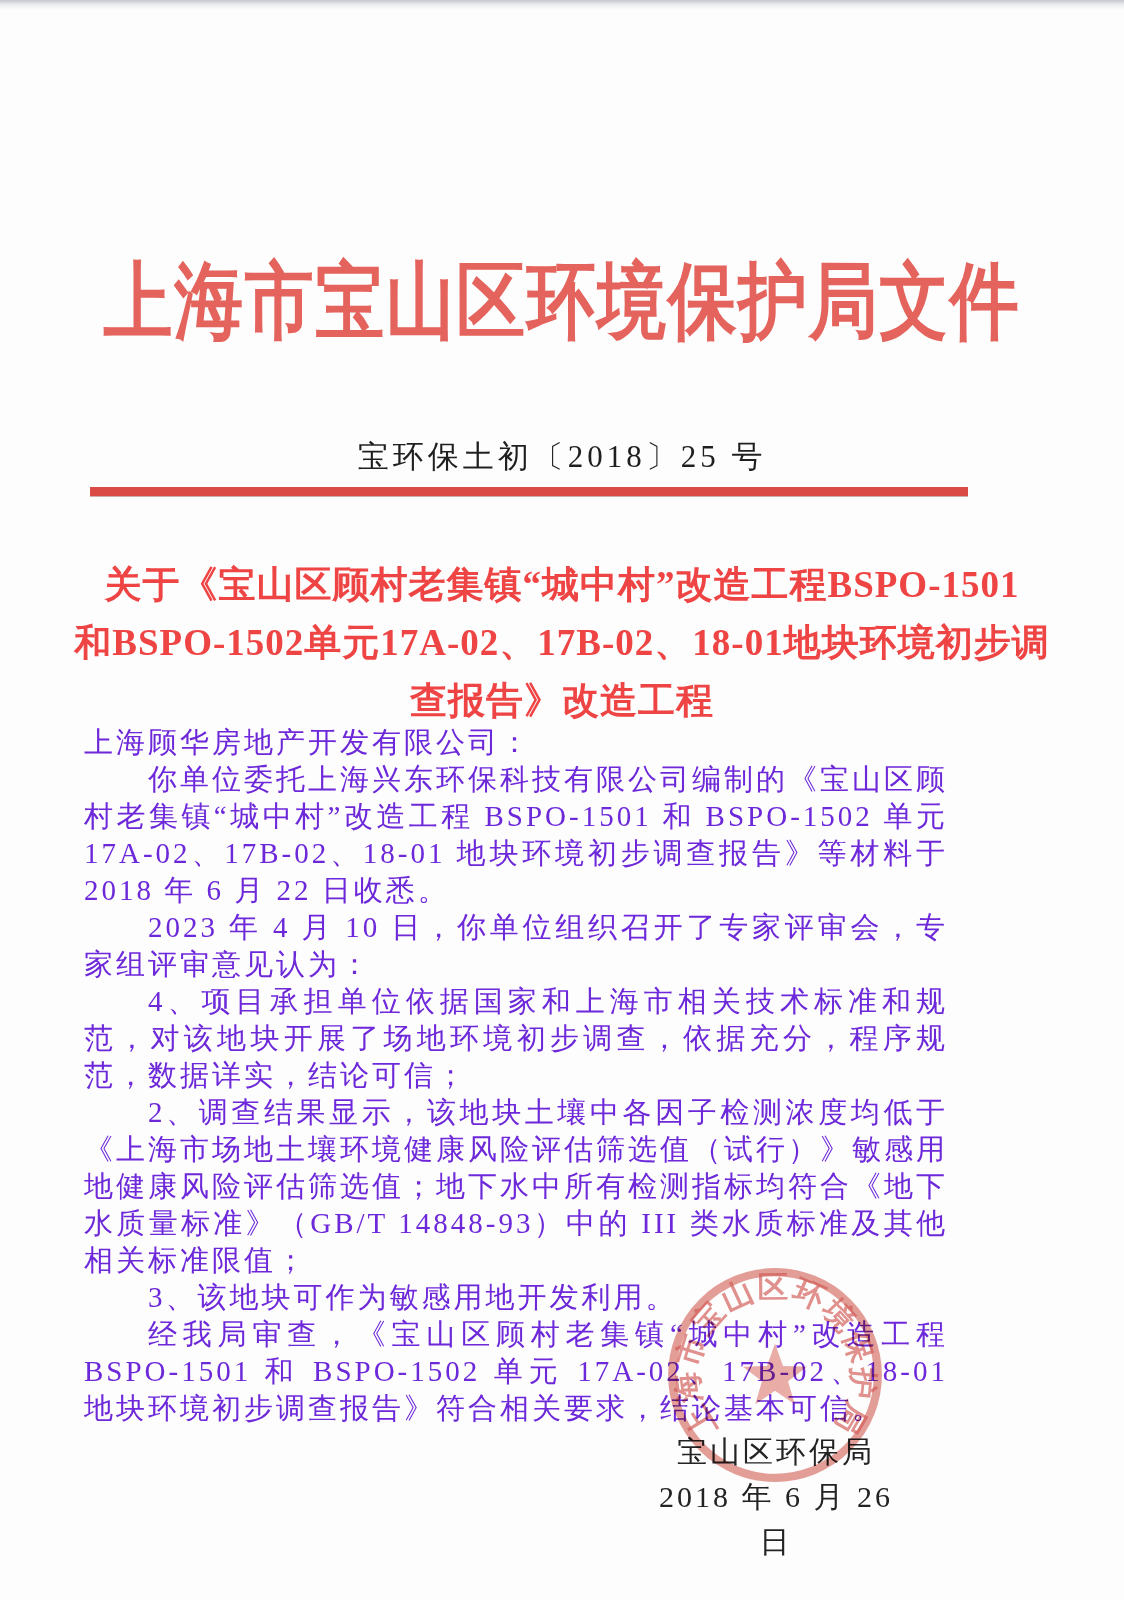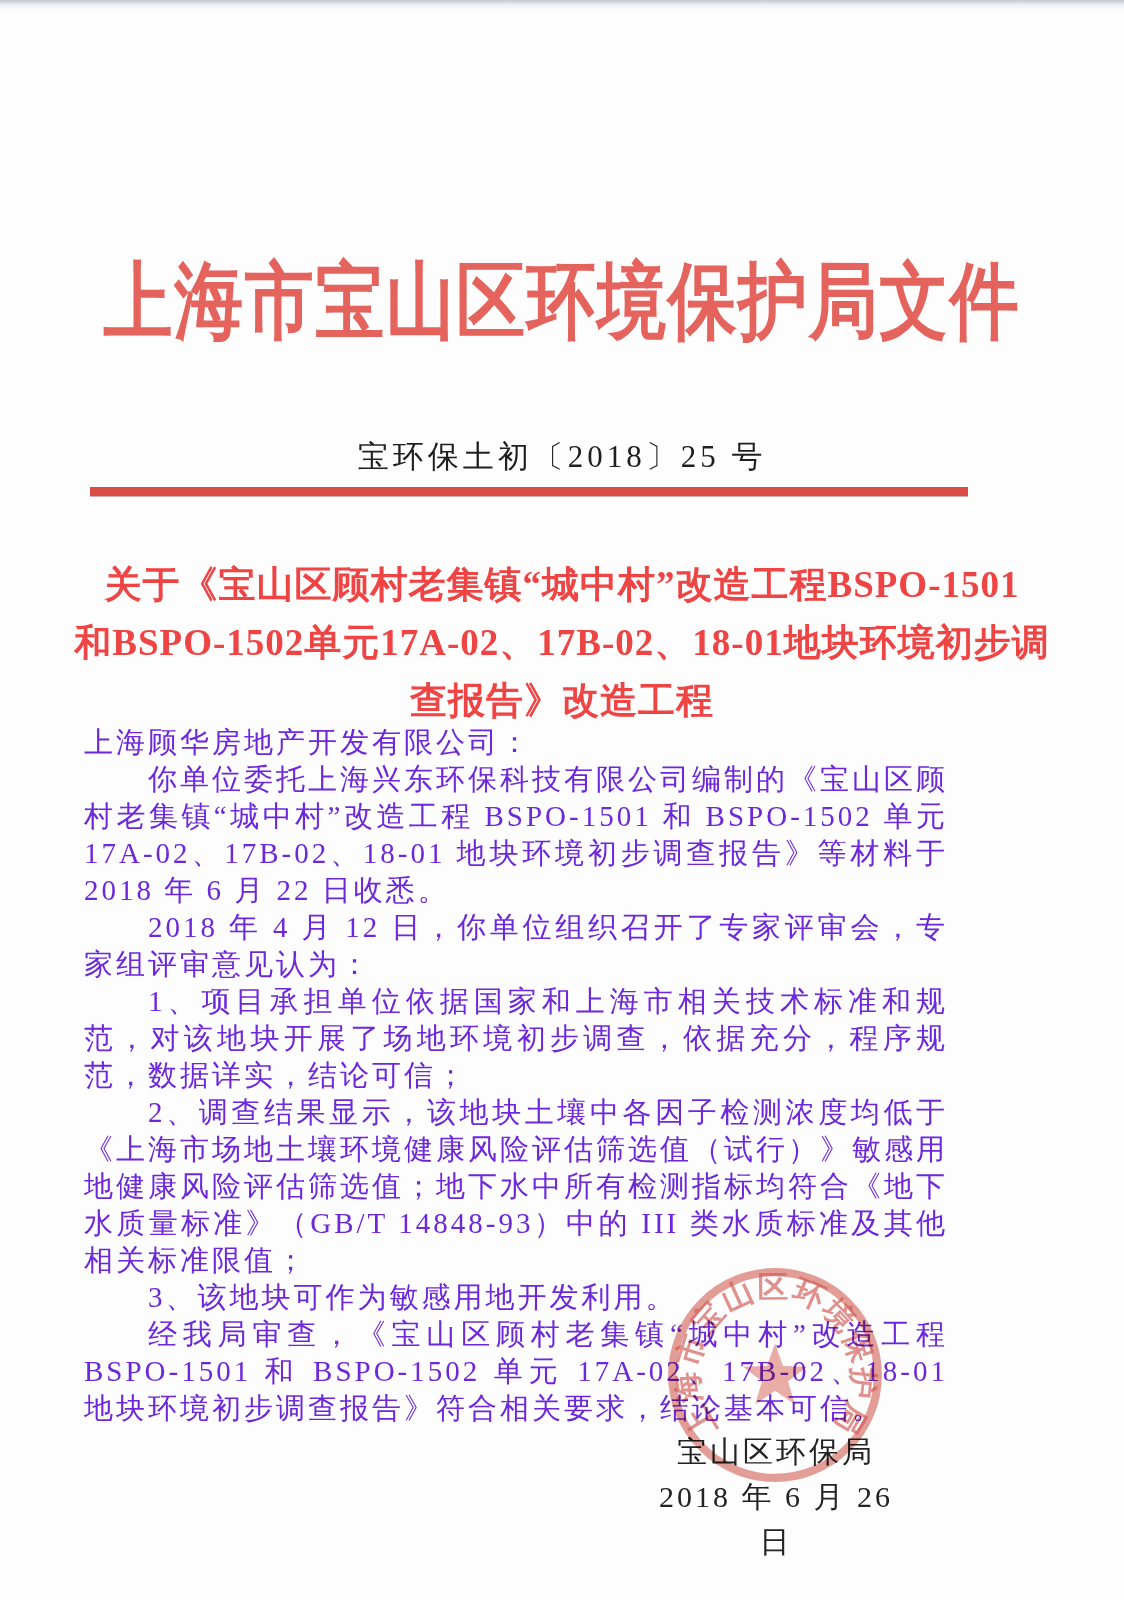--- a/index.html
+++ b/index.html
@@ -132,22 +132,22 @@
 
   <div class="doc-title">
     <div>关于《宝山区顾村老集镇“城中村”改造工程BSPO-1501</div>
     <div>和BSPO-1502单元17A-02、17B-02、18-01地块环境初步调</div>
     <div>查报告》改造工程</div>
   </div>
 
   <div class="body-text">
     <p>上海顾华房地产开发有限公司：</p>
     <p class="indent">你单位委托上海兴东环保科技有限公司编制的《宝山区顾村老集镇“城中村”改造工程 BSPO-1501 和 BSPO-1502 单元 17A-02、17B-02、18-01 地块环境初步调查报告》等材料于 2018 年 6 月 22 日收悉。</p>
-    <p class="indent">2018 年 4 月 12 日，你单位组织召开了专家评审会，专家组评审意见认为：</p>
-    <p class="indent">1、项目承担单位依据国家和上海市相关技术标准和规范，对该地块开展了场地环境初步调查，依据充分，程序规范，数据详实，结论可信；</p>
+    <p class="indent">2023 年 4 月 10 日，你单位组织召开了专家评审会，专家组评审意见认为：</p>
+    <p class="indent">4、项目承担单位依据国家和上海市相关技术标准和规范，对该地块开展了场地环境初步调查，依据充分，程序规范，数据详实，结论可信；</p>
     <p class="indent">2、调查结果显示，该地块土壤中各因子检测浓度均低于《上海市场地土壤环境健康风险评估筛选值（试行）》敏感用地健康风险评估筛选值；地下水中所有检测指标均符合《地下水质量标准》（GB/T 14848-93）中的 III 类水质标准及其他相关标准限值；</p>
     <p class="indent">3、该地块可作为敏感用地开发利用。</p>
     <p class="indent">经我局审查，《宝山区顾村老集镇“城中村”改造工程 BSPO-1501 和 BSPO-1502 单元 17A-02、17B-02、18-01 地块环境初步调查报告》符合相关要求，结论基本可信。</p>
   </div>
 
   <div class="signature">
     <div>宝山区环保局</div>
     <div>2018 年 6 月 26 日</div>
   </div>
 

